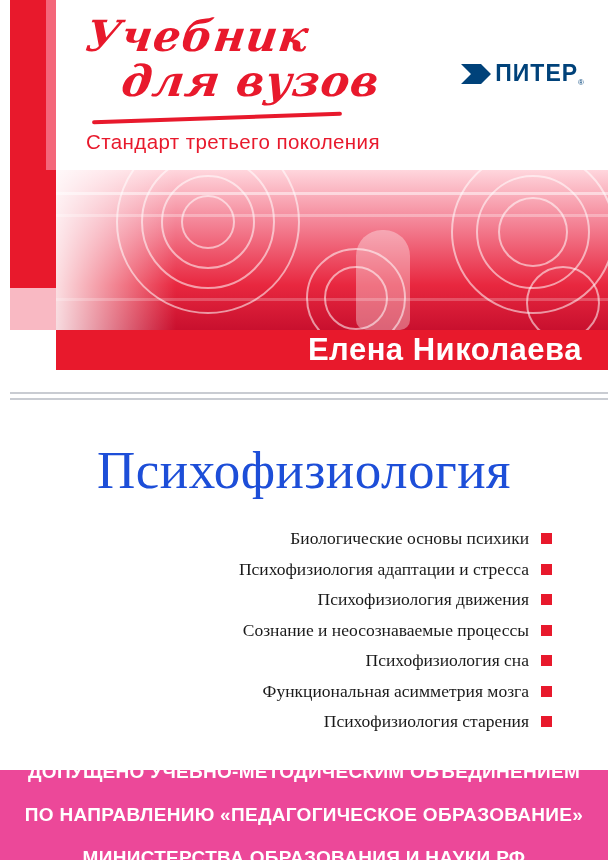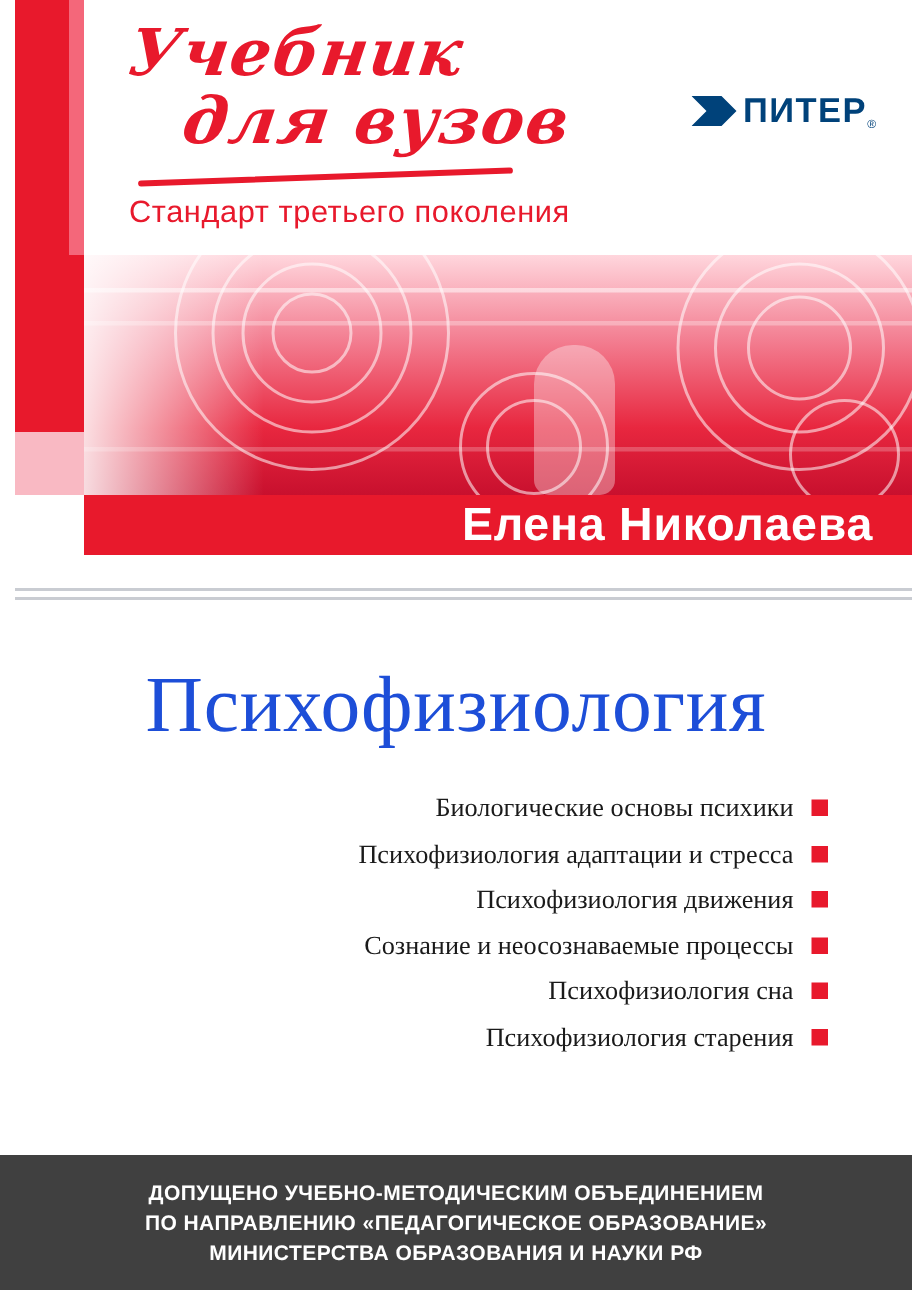--- a/index.html
+++ b/index.html
@@ -252,30 +252,30 @@
     flex: 0 0 auto;
   }
 
   
   .footer {
     position: absolute;
     left: 0;
     bottom: 0;
     width: 608px;
     height: 90px;
-    background: #404040;
+    background: #ec4899;
     color: #ffffff;
     display: flex;
     flex-direction: column;
     align-items: center;
     justify-content: center;
-    gap: 4px;
+    gap: 21px;
     font-family: "Liberation Sans", sans-serif;
     font-weight: bold;
-    font-size: 14px;
+    font-size: 19px;
     letter-spacing: 0.3px;
   }
   .footer .fl { white-space: nowrap; }
 </style>
 </head>
 <body>
 
 <div class="cover">
 
   <div class="top-band">
@@ -348,20 +348,24 @@
     </div>
     <div class="topic">
       <span>Сознание и неосознаваемые процессы</span>
       <span class="sq"></span>
     </div>
     <div class="topic">
       <span>Психофизиология сна</span>
       <span class="sq"></span>
     </div>
     <div class="topic">
+      <span>Функциональная асимметрия мозга</span>
+      <span class="sq"></span>
+    </div>
+    <div class="topic">
       <span>Психофизиология старения</span>
       <span class="sq"></span>
     </div>
   </div>
 
   <div class="footer">
     <div class="fl">ДОПУЩЕНО УЧЕБНО-МЕТОДИЧЕСКИМ ОБЪЕДИНЕНИЕМ</div>
     <div class="fl">ПО НАПРАВЛЕНИЮ «ПЕДАГОГИЧЕСКОЕ ОБРАЗОВАНИЕ»</div>
     <div class="fl">МИНИСТЕРСТВА ОБРАЗОВАНИЯ И НАУКИ РФ</div>
   </div>

